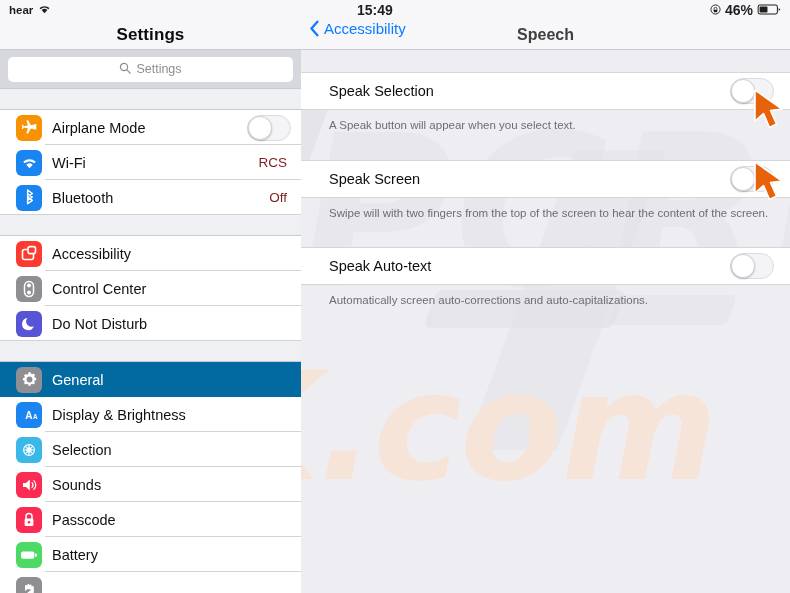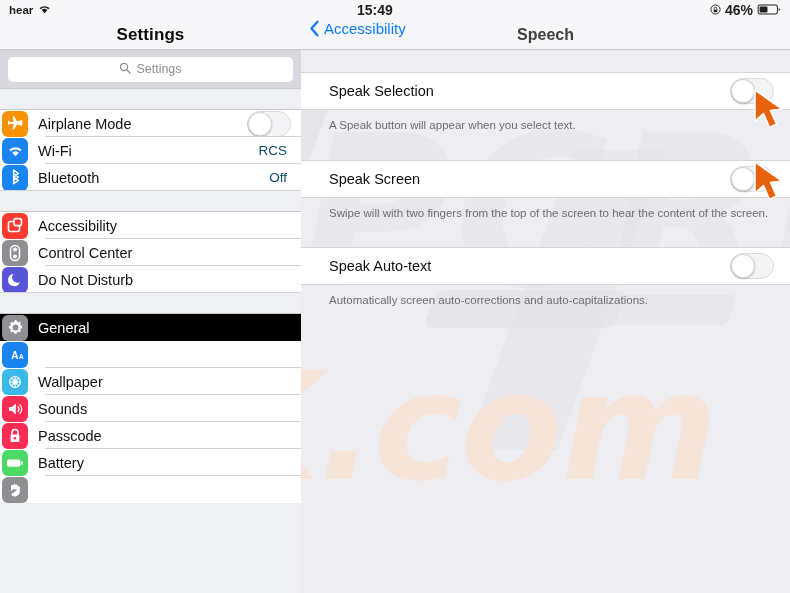--- a/index.html
+++ b/index.html
@@ -126,28 +126,28 @@
   }
   .sb-gap {
     height: 20px;
     background: #eff0f4;
     border-bottom: 1px solid #c9cace;
   }
   .sb-gap.first { border-top: 1px solid #c9cace; }
   .sb-group { background: #ffffff; }
   .sb-row {
     position: relative;
-    height: 27px;
-    display: flex;
-    align-items: center;
-    padding-left: 2px;
+    height: 35px;
+    display: flex;
+    align-items: center;
+    padding-left: 16px;
     box-sizing: border-box;
     background: #ffffff;
   }
-  .sb-row.sel { background: #000000; }
+  .sb-row.sel { background: #0369a1; }
   .sb-row .sep {
     position: absolute;
     left: 45px; right: 0; bottom: 0;
     height: 1px;
     background: #d3d3d7;
   }
   .sb-row.last .sep { left: 0; }
   .sb-icon {
     width: 26px; height: 26px;
     border-radius: 6px;
@@ -161,21 +161,21 @@
   .sb-label {
     margin-left: 10px;
     font-size: 14.5px;
     color: #111;
   }
   .sb-row.sel .sb-label { color: #ffffff; }
   .sb-value {
     margin-left: auto;
     margin-right: 14px;
     font-size: 13.5px;
-    color: #0c4a6e;
+    color: #7f1d1d;
   }
 
   
   .toggle {
     margin-left: auto;
     margin-right: 10px;
     width: 44px; height: 26px;
     border-radius: 13px;
     background: #f4f4f6;
     border: 1px solid #dcdce0;
@@ -425,34 +425,35 @@
         <span class="sb-label">General</span>
       </div>
 
       <div class="sb-row">
         <span class="sb-icon" style="background:#1a84f0;font-size:10px;font-weight:bold;">
           <svg width="22" height="14" viewBox="0 0 24 14">
             <text x="12" y="11" text-anchor="middle" font-family="Liberation Sans, sans-serif" font-size="11" font-weight="bold" fill="#fff">A</text>
             <text x="19" y="11" text-anchor="middle" font-family="Liberation Sans, sans-serif" font-size="7" font-weight="bold" fill="#fff">A</text>
           </svg>
         </span>
+        <span class="sb-label">Display &amp; Brightness</span>
         <span class="sep"></span>
       </div>
 
       <div class="sb-row">
         <span class="sb-icon" style="background:#3ab9e8;">
           <svg width="18" height="18" viewBox="0 0 18 18">
             <g fill="none" stroke="#fff" stroke-width="1.1">
               <circle cx="9" cy="9" r="2.1"></circle>
               <circle cx="9" cy="9" r="5.4"></circle>
               <path d="M9 3.6 L9 14.4 M3.6 9 L14.4 9 M5.2 5.2 L12.8 12.8 M12.8 5.2 L5.2 12.8"></path>
             </g>
           </svg>
         </span>
-        <span class="sb-label">Wallpaper</span>
+        <span class="sb-label">Selection</span>
         <span class="sep"></span>
       </div>
 
       <div class="sb-row">
         <span class="sb-icon" style="background:#fb2c53;">
           <svg width="18" height="16" viewBox="0 0 18 16">
             <path d="M3 6 L6 6 L9.8 2.6 L9.8 13.4 L6 10 L3 10 Z" fill="#fff"></path>
             <path d="M12 5.6 A3.6 3.6 0 0 1 12 10.4" fill="none" stroke="#fff" stroke-width="1.2" stroke-linecap="round"></path>
             <path d="M13.8 3.6 A6 6 0 0 1 13.8 12.4" fill="none" stroke="#fff" stroke-width="1.2" stroke-linecap="round"></path>
           </svg>

